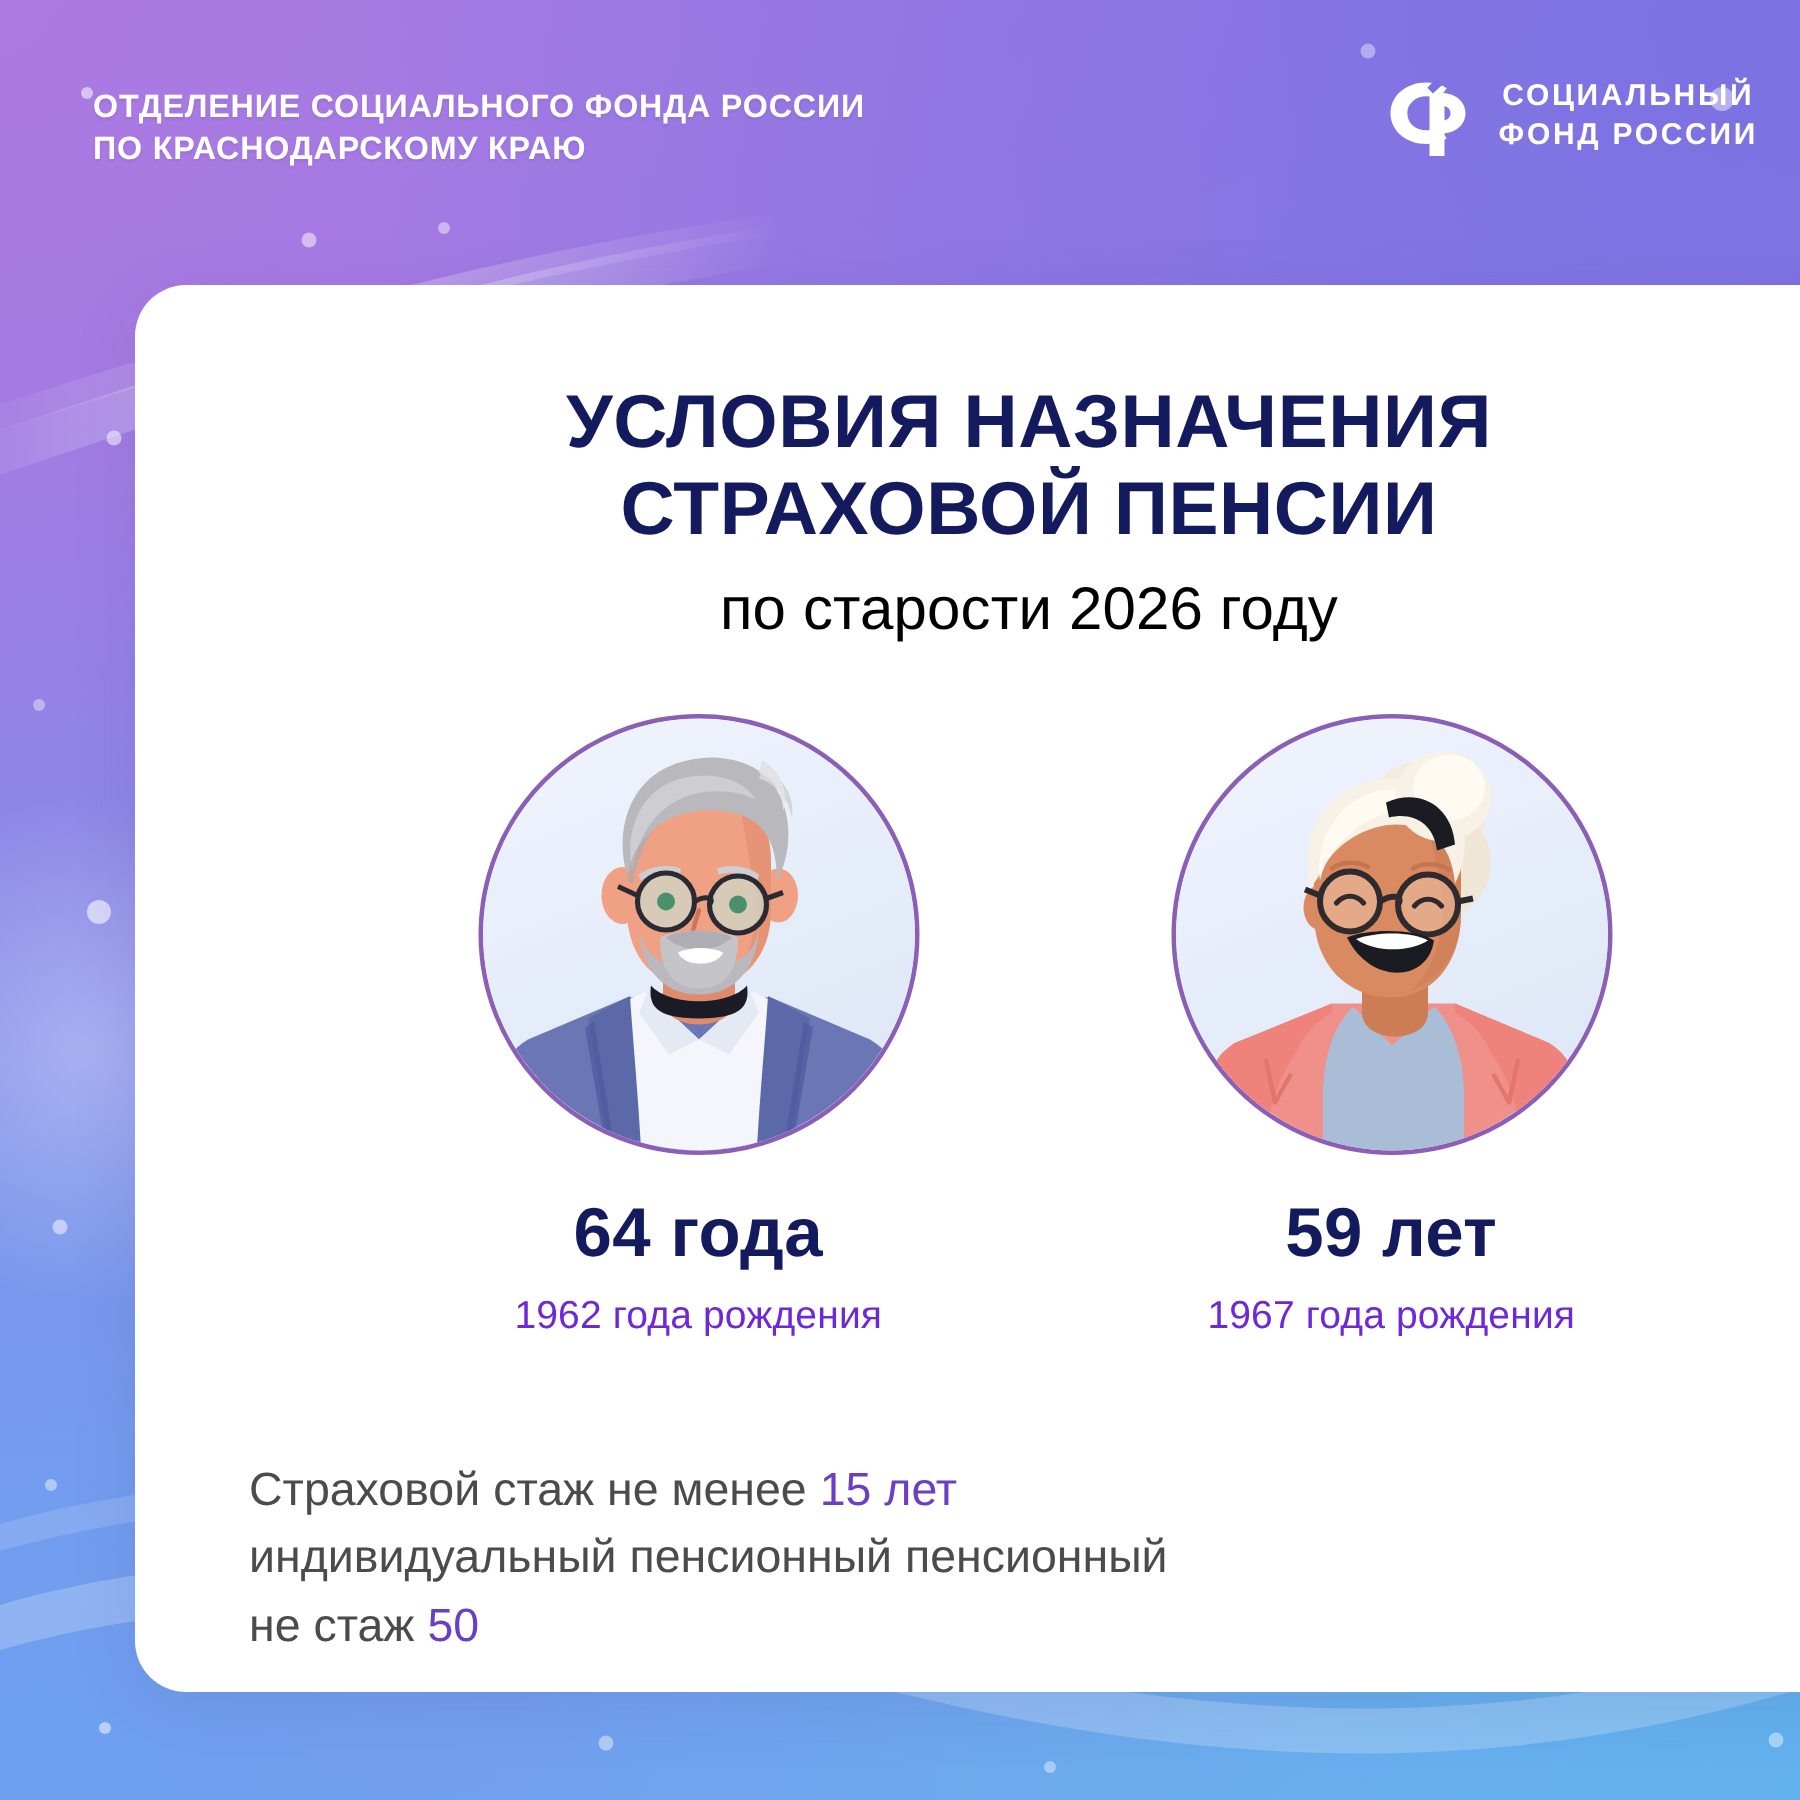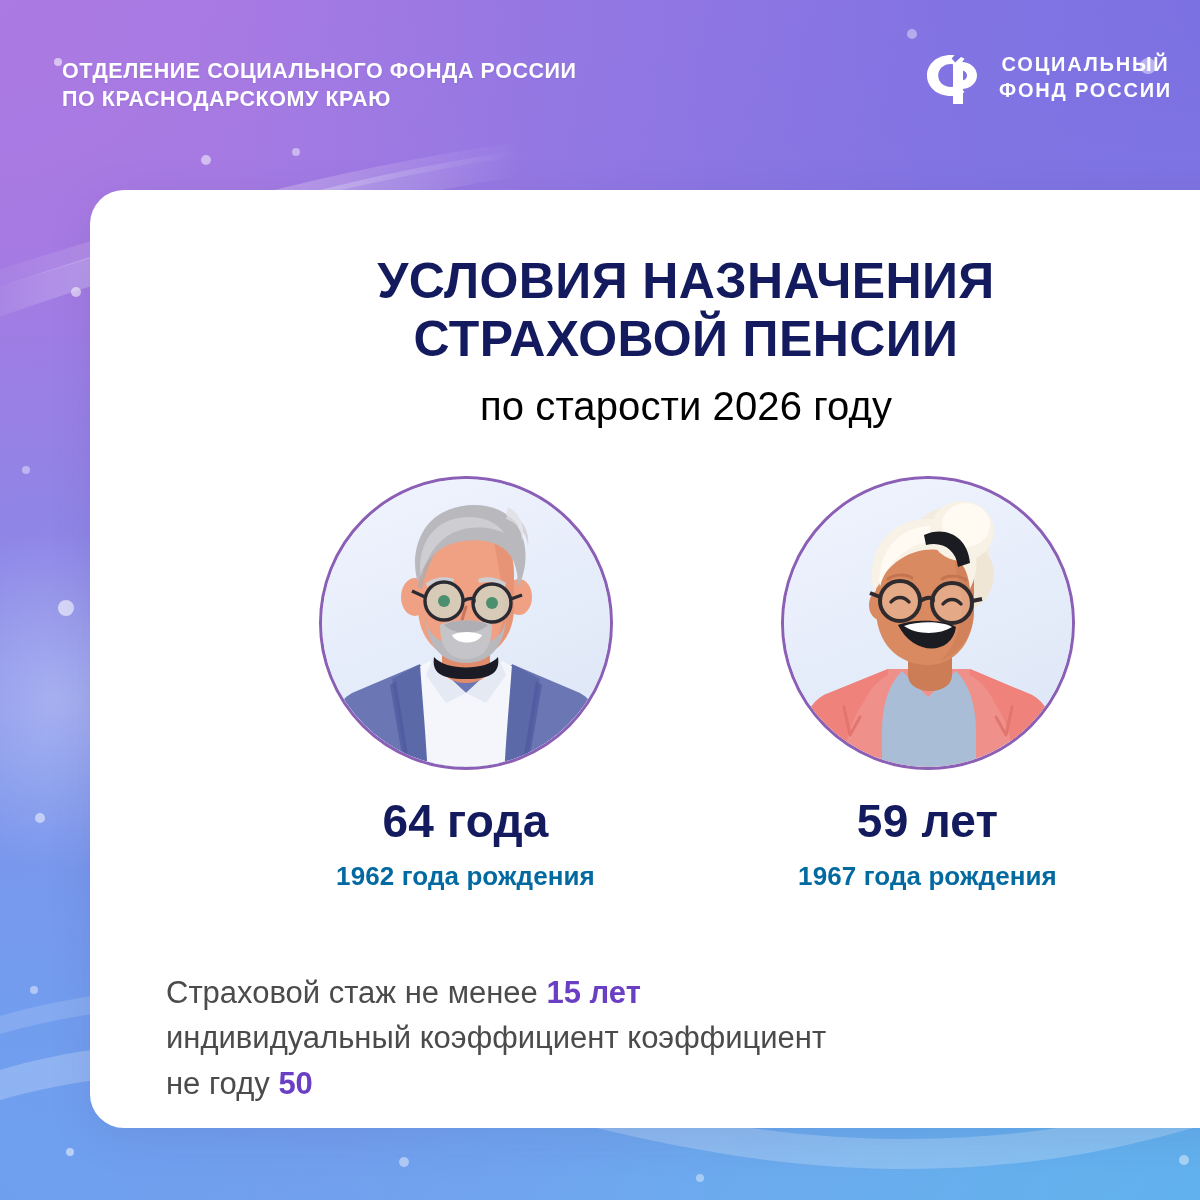--- a/index.html
+++ b/index.html
@@ -129,37 +129,37 @@
   .age {
     margin-top: 26px;
     color: #141a5e;
     font-size: 46px;
     font-weight: 700;
     letter-spacing: 0.2px;
     line-height: 1.1;
   }
   .birth {
     margin-top: 14px;
-    color: #0369a1;
+    color: #6d28d9;
     font-size: 26px;
-    font-weight: 700;
+    font-weight: 400;
     letter-spacing: 0.1px;
     line-height: 1.2;
   }
 
   
   .footnote {
     margin: 78px 0 0 76px;
     color: #4b4b4b;
     font-size: 31px;
     font-weight: 400;
     line-height: 1.47;
     max-width: 860px;
   }
-  .hl { color: #6b3fc4; font-weight: 700; }
+  .hl { color: #6b3fc4; font-weight: 400; }
 </style>
 </head>
 <body>
 
 <div id="poster">
 
   <div class="bg-deco">
     <svg viewBox="0 0 1200 1200" xmlns="http://www.w3.org/2000/svg" aria-hidden="true">
       <defs>
         <linearGradient id="streakA" x1="0" y1="0" x2="1" y2="0">
@@ -422,18 +422,18 @@
           </svg>
         </div>
         <div class="age">59 лет</div>
         <div class="birth">1967 года рождения</div>
       </div>
 
     </div>
 
     <div class="footnote">
       <span>Страховой стаж не менее </span><span class="hl">15 лет</span><br>
-      <span>индивидуальный коэффициент коэффициент</span><br>
-      <span>не году </span><span class="hl">50</span>
+      <span>индивидуальный пенсионный пенсионный</span><br>
+      <span>не стаж </span><span class="hl">50</span>
     </div>
 
   </div>
 </div>
 
 </body></html>

